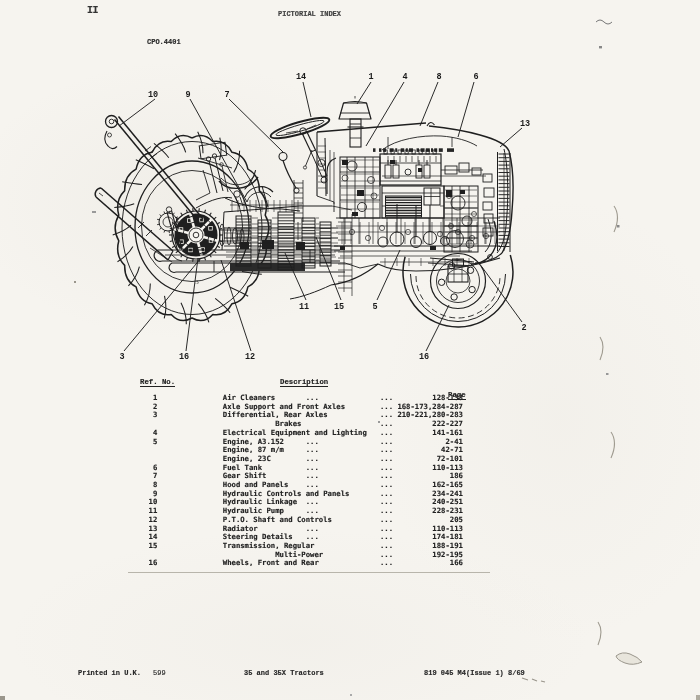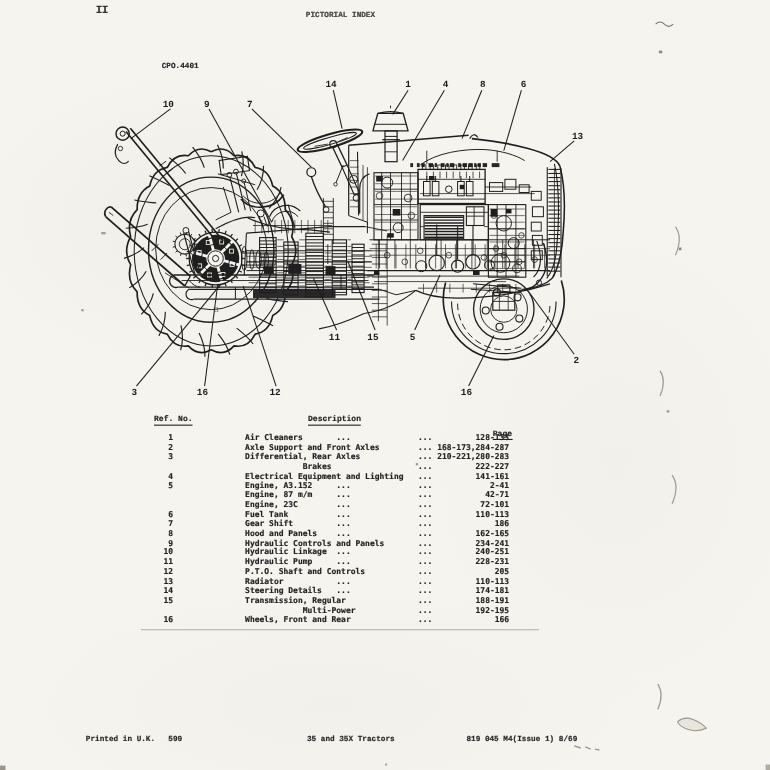--- a/index.html
+++ b/index.html
@@ -6,21 +6,21 @@
          background:#f6f4ef;
          background-image: radial-gradient(ellipse 300px 200px at 180px 200px, rgba(190,185,172,0.10), rgba(190,185,172,0) 70%),
                            radial-gradient(ellipse 260px 320px at 560px 420px, rgba(200,196,184,0.08), rgba(200,196,184,0) 70%),
                            radial-gradient(ellipse 420px 160px at 300px 640px, rgba(195,190,178,0.07), rgba(195,190,178,0) 70%);
          font-family:"Liberation Mono", monospace; }
   .t { position:absolute; white-space:pre; color:#222; -webkit-text-stroke:0.15px #222; }
 </style></head>
 <body>
   <div class="t" style="left:87px; top:4.5px; font-size:10px; font-weight:bold; letter-spacing:-0.5px; color:#333;">II</div>
   <div class="t" style="left:278px; top:10px; font-size:7px; color:#4a4a4a; font-weight:bold;">PICTORIAL INDEX</div>
-  <div class="t" style="left:147px; top:57px; font-size:7px; font-weight:bold; color:#2a2a2a;">CPO.4401</div>
+  <div class="t" style="left:147px; top:38px; font-size:7px; font-weight:bold; color:#2a2a2a;">CPO.4401</div>
 
   <svg width="700" height="700" style="position:absolute; left:0; top:0;" viewBox="0 0 700 700">
 <path d="M192.0,138.0 Q203.5,131.5 212.8,141.6 Q225.4,139.3 232.0,152.3 Q244.7,154.3 247.9,169.1 Q259.7,175.3 259.3,190.6 Q269.2,200.5 265.2,215.2 Q272.5,228.0 265.2,240.8 Q269.2,255.5 259.3,265.4 Q259.7,280.7 247.9,286.9 Q244.7,301.7 232.0,303.7 Q225.4,316.7 212.8,314.4 Q203.5,324.5 192.0,318.0 Q180.5,324.5 171.2,314.4 Q158.6,316.7 152.0,303.7 Q139.3,301.7 136.1,286.9 Q124.3,280.7 124.7,265.4 Q114.8,255.5 118.8,240.8 Q111.5,228.0 118.8,215.2 Q114.8,200.5 124.7,190.6 Q124.3,175.3 136.1,169.1 Q139.3,154.3 152.0,152.3 Q158.6,139.3 171.2,141.6 Q180.5,131.5 192.0,138.0 " stroke="#1f1f1f" stroke-width="1.5" fill="none" stroke-linecap="butt" stroke-linejoin="round"></path>
 <ellipse cx="192.0" cy="228.0" rx="70.0" ry="86.5" stroke="#1f1f1f" stroke-width="0.95" fill="none"></ellipse>
 <ellipse cx="192.0" cy="227.0" rx="57.0" ry="66.0" stroke="#1f1f1f" stroke-width="1.3" fill="none"></ellipse>
 <ellipse cx="192.0" cy="226.0" rx="50.5" ry="55.5" stroke="#1f1f1f" stroke-width="0.9" fill="none"></ellipse>
 <path d="M197.7,131.7 Q203.3,143.5 203.0,153.2" stroke="#1f1f1f" stroke-width="1.05" fill="none" stroke-linecap="butt" stroke-linejoin="round"></path>
 <path d="M219.8,137.6 Q222.6,149.9 219.5,160.1" stroke="#1f1f1f" stroke-width="1.05" fill="none" stroke-linecap="butt" stroke-linejoin="round"></path>
 <path d="M239.6,150.7 Q239.7,162.6 233.7,172.5" stroke="#1f1f1f" stroke-width="1.05" fill="none" stroke-linecap="butt" stroke-linejoin="round"></path>
 <path d="M255.6,170.2 Q253.1,180.8 244.6,189.4" stroke="#1f1f1f" stroke-width="1.05" fill="none" stroke-linecap="butt" stroke-linejoin="round"></path>
@@ -679,14 +679,14 @@
 12               P.T.O. Shaft and Controls           ...             205
 13               Radiator           ...              ...         110-113
 14               Steering Details   ...              ...         174-181
 15               Transmission, Regular               ...         188-191
                              Multi-Power             ...         192-195
 16               Wheels, Front and Rear              ...             166</pre>
 
   <div style="position:absolute; left:128px; top:572px; width:362px; height:1px; background:#b8b5ab;"></div>
 
   <div class="t" style="left:78px; top:669px; font-size:7px; font-weight:bold; color:#2a2a2a;">Printed in U.K.</div>
-  <div class="t" style="left:153px; top:669px; font-size:7px; font-weight:bold; color:#2a2a2a;text-align:right;">599</div>
-  <div class="t" style="left:244px; top:669px; font-size:7px; font-weight:bold; color:#2a2a2a;margin-left:35px;">35 and 35X Tractors</div>
+  <div class="t" style="left:153px; top:669px; font-size:7px; font-weight:normal; color:#2a2a2a;text-align:right;">599</div>
+  <div class="t" style="left:244px; top:669px; font-size:7px; font-weight:bold; color:#2a2a2a;">35 and 35X Tractors</div>
   <div class="t" style="left:424px; top:669px; font-size:7px; font-weight:bold; color:#2a2a2a;text-align:right;">819 045 M4(Issue 1) 8/69</div>
 </body></html>

